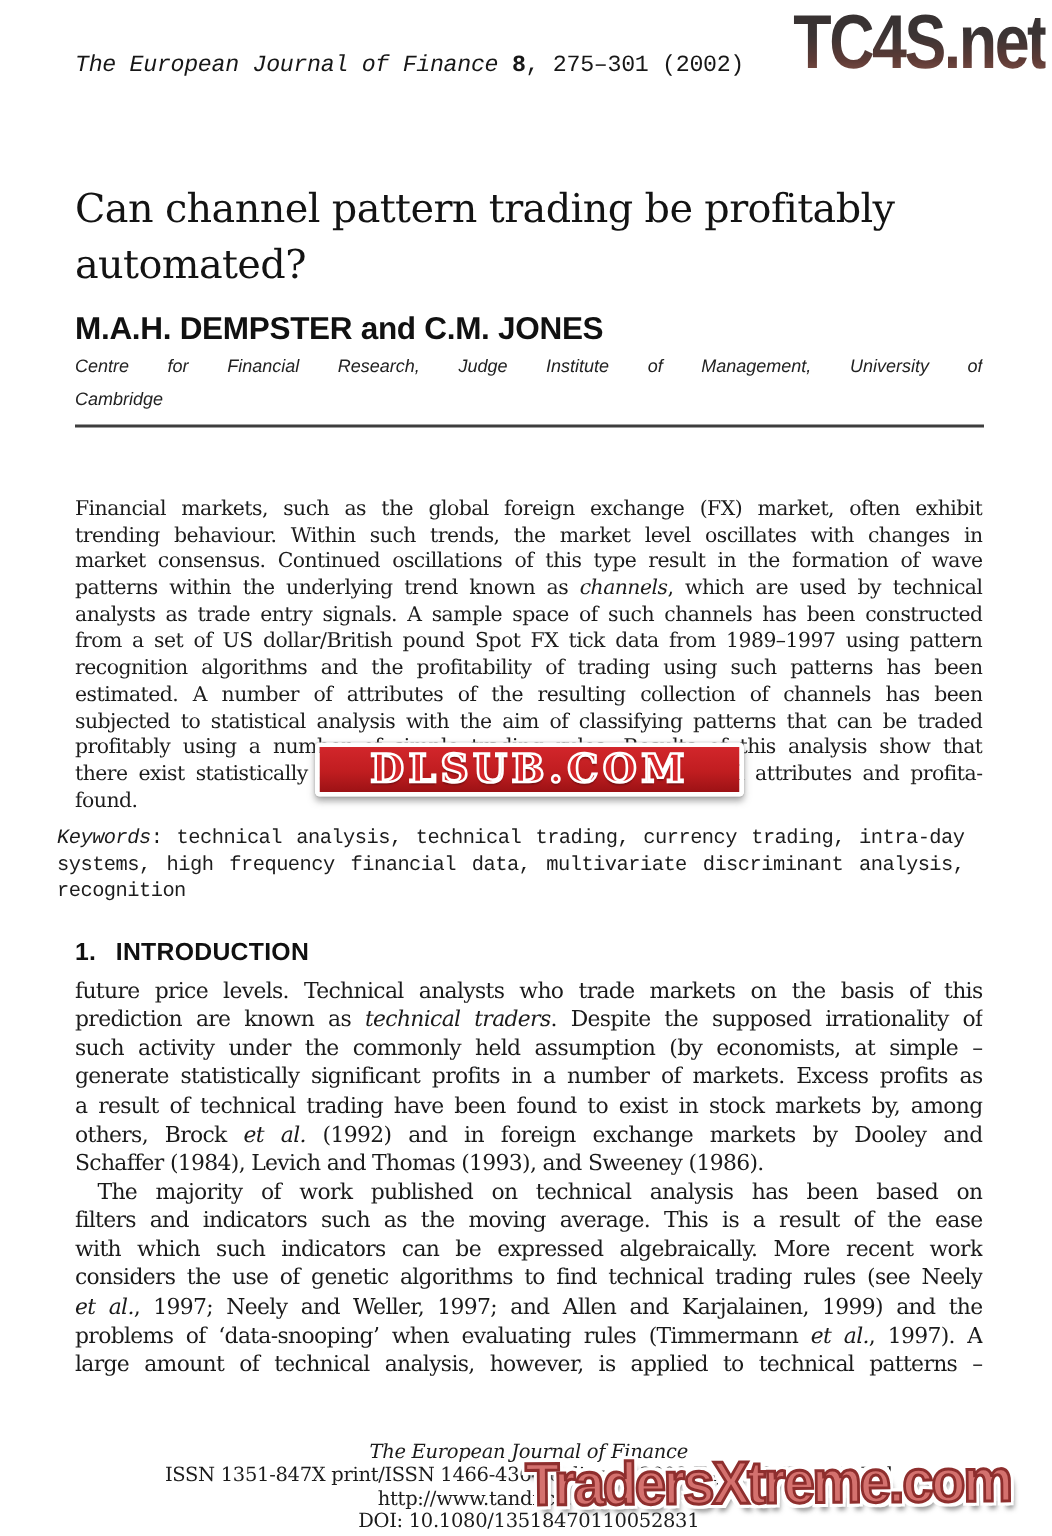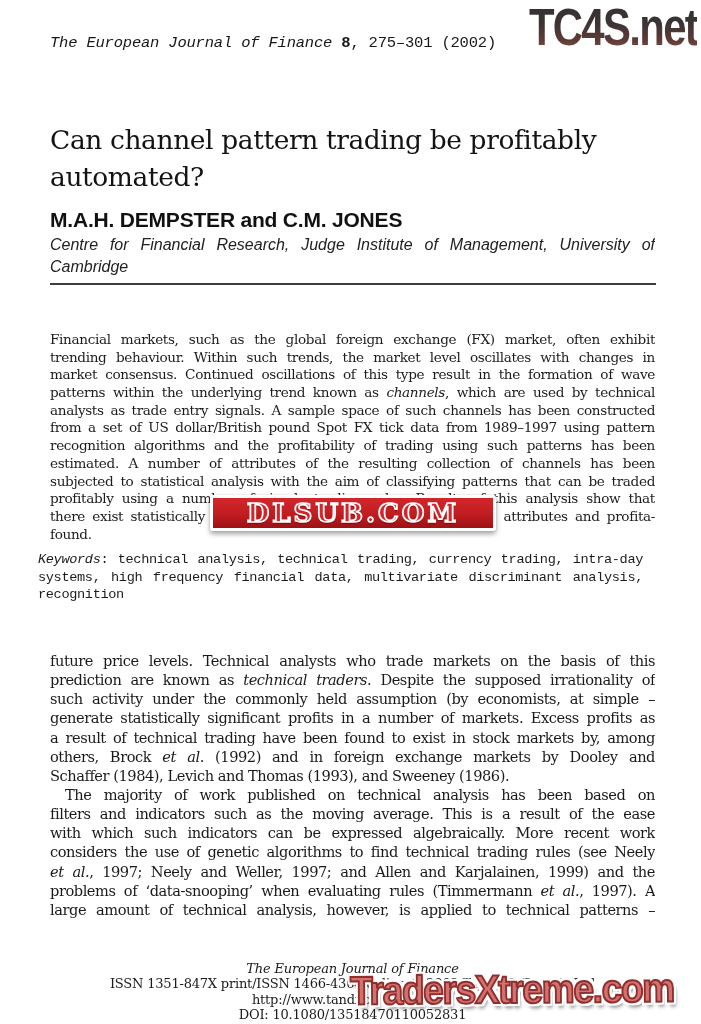--- a/index.html
+++ b/index.html
@@ -36,21 +36,21 @@
   }
   .title span{display:block;}
   .authors{
     position:absolute;left:50px;top:208px;
     font-family:"Liberation Sans", sans-serif;font-weight:bold;
     font-size:21px;letter-spacing:-0.2px;color:#111;
   }
   .affil{
     position:absolute;left:50px;top:234px;width:605px;
     font-family:"Liberation Sans", sans-serif;font-style:italic;
-    font-size:16px;color:#222;
+    font-size:12px;color:#222;
   }
   .affil .ln{height:21.5px;line-height:21.5px;}
   .rule{
     position:absolute;left:50px;top:283px;width:606px;height:0;
     border-top:2px solid #3d3d3d;
   }
 
   
   .ln{overflow:hidden;white-space:nowrap;}
   .ln.just{text-align:justify;white-space:normal;}
@@ -163,20 +163,23 @@
       <div class="ln just">there exist statistically significant relationships between channel attributes and profita-</div>
       <div class="ln">found.</div>
     </div>
 
   <div class="keywords">
       <div class="ln just"><i>Keywords</i>: technical analysis, technical trading, currency trading, intra-day trading</div>
       <div class="ln just">systems, high frequency financial data, multivariate discriminant analysis, pattern</div>
       <div class="ln">recognition</div>
     </div>
 
+  <div class="section-heading">
+    <span class="num">1.</span><span>INTRODUCTION</span>
+  </div>
 
   <div class="intro">
     <div class="para1">
         <div class="ln just">future price levels. Technical analysts who trade markets on the basis of this</div>
         <div class="ln just">prediction are known as <i>technical traders</i>. Despite the supposed irrationality of</div>
         <div class="ln just">such activity under the commonly held assumption (by economists, at simple –</div>
         <div class="ln just">generate statistically significant profits in a number of markets. Excess profits as</div>
         <div class="ln just">a result of technical trading have been found to exist in stock markets by, among</div>
         <div class="ln just">others, Brock <i>et al.</i> (1992) and in foreign exchange markets by Dooley and</div>
         <div class="ln">Schaffer (1984), Levich and Thomas (1993), and Sweeney (1986).</div>

